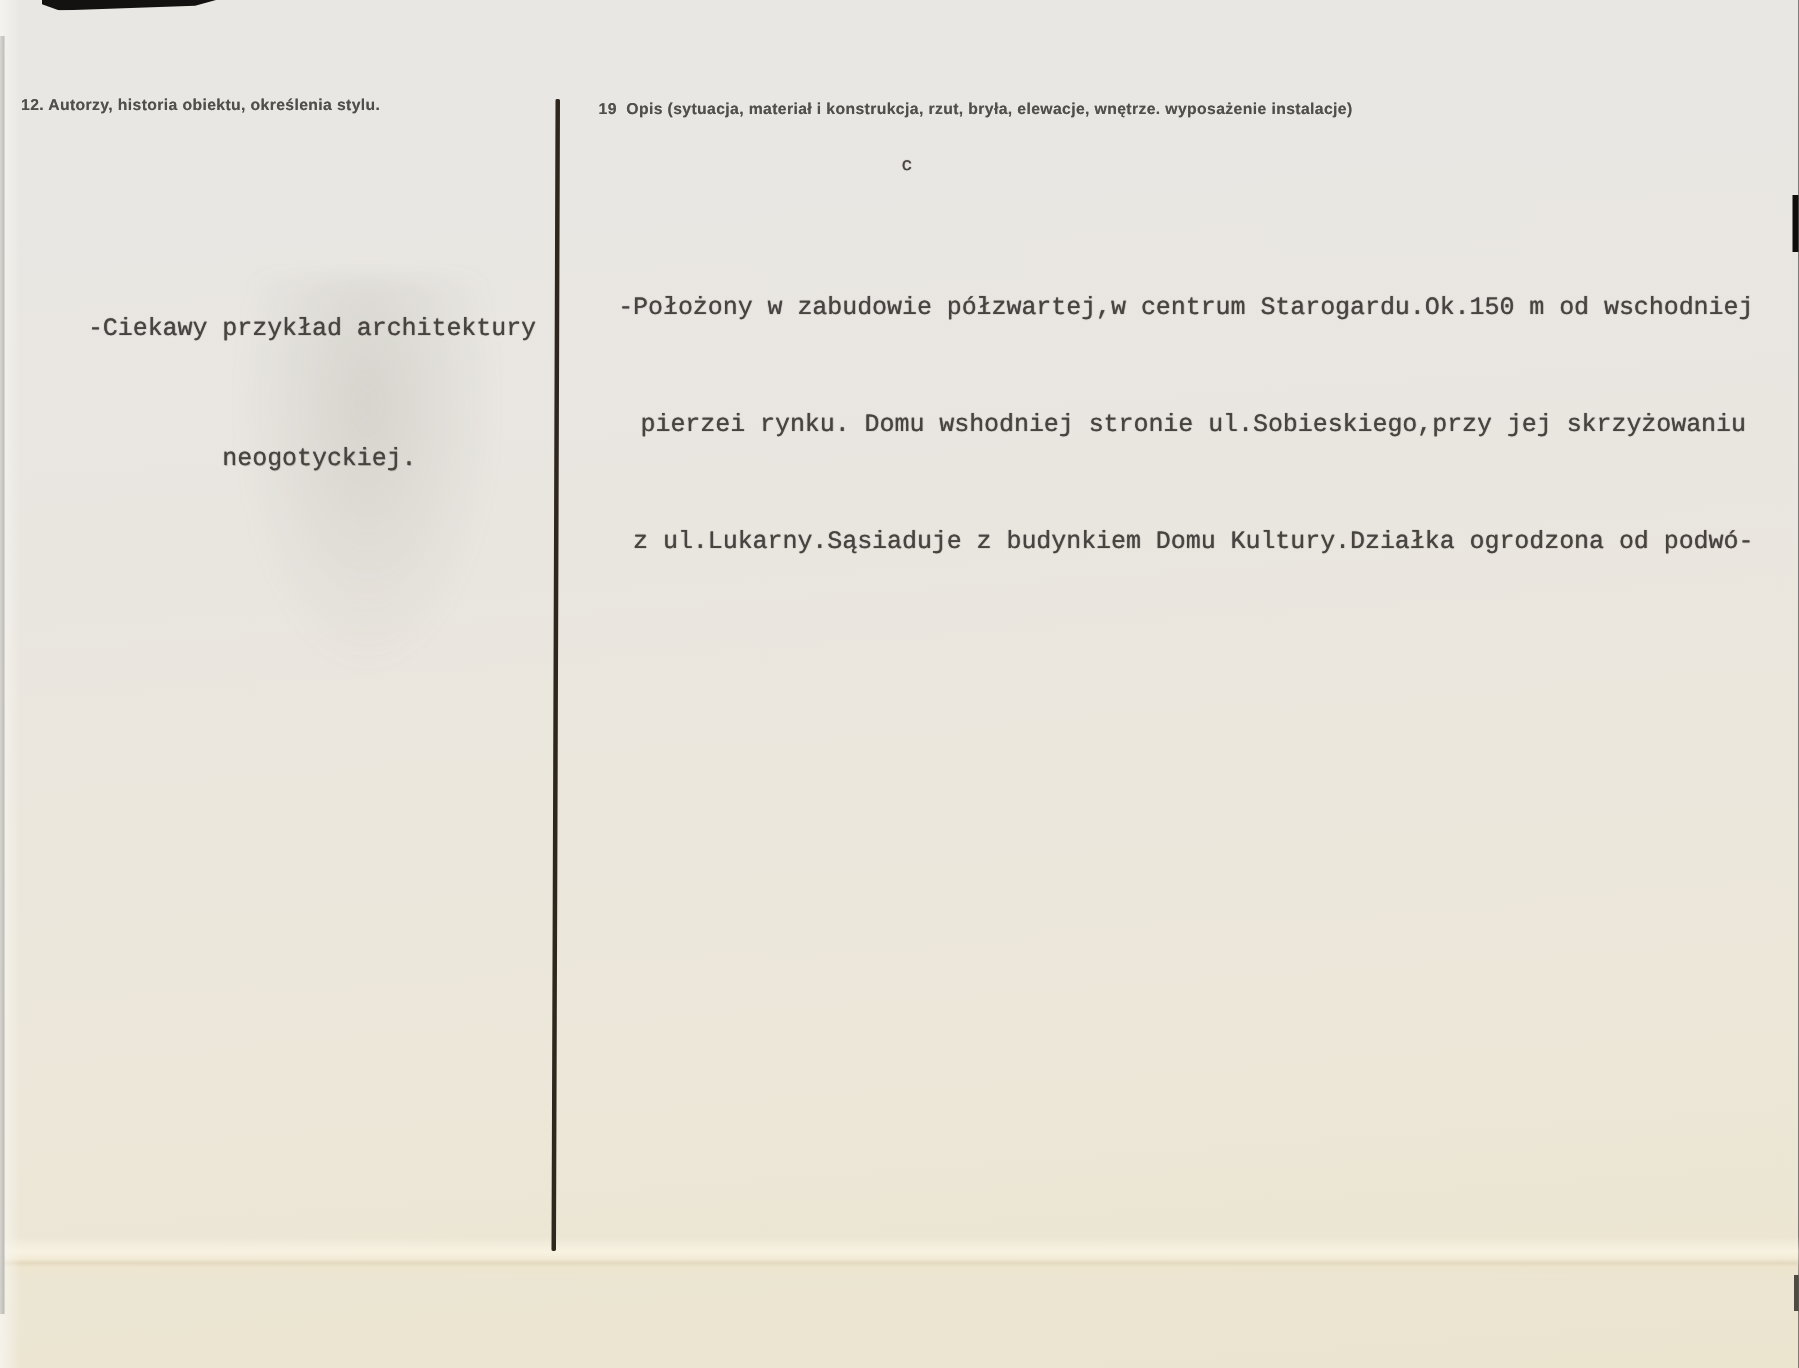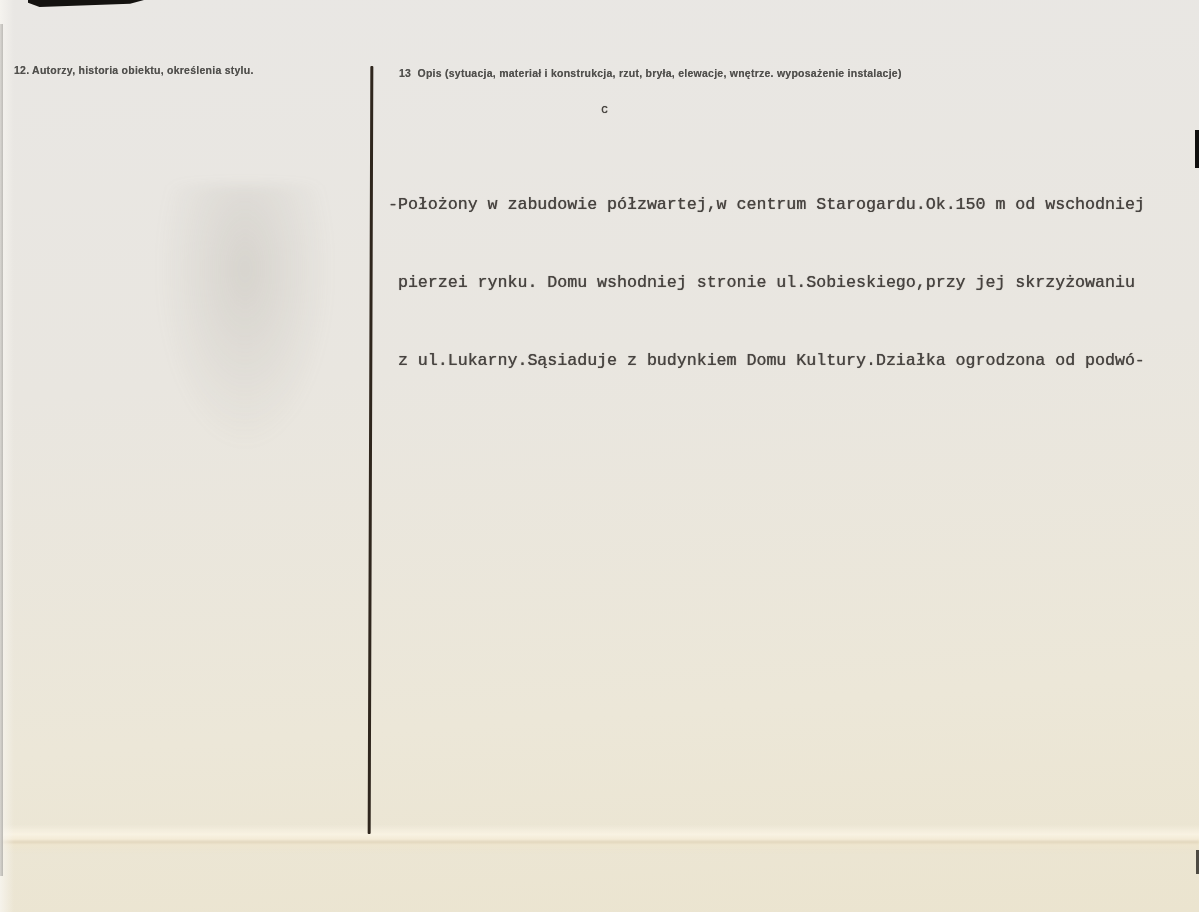--- a/index.html
+++ b/index.html
@@ -1,19 +1,20 @@
 <!DOCTYPE html>
 <html><head>
 <meta charset="utf-8">
 <style>
   html,body{margin:0;padding:0;}
   body{width:1199px;height:912px;overflow:hidden;background:#111;}
   .page{
     position:absolute;inset:0;
     background:linear-gradient(176deg,#e9e7e4 0%,#e9e6e0 40%,#ece7d8 76%,#ebe4cf 100%);
+    text-align:center;
   }
   .page::after{ 
     content:"";position:absolute;left:0;top:0;width:14px;height:100%;
     background:linear-gradient(90deg,rgba(248,246,241,.8),rgba(248,246,241,0));
     pointer-events:none;
   }
   
   .wedge-top{position:absolute;left:28px;top:0;width:116px;height:7px;background:#141210;
     clip-path:polygon(0 0,100% 0,88% 55%,10% 100%,0 40%);}
   .edge-left{position:absolute;left:0;top:24px;width:3px;height:852px;
@@ -53,25 +54,29 @@
 </head>
 <body>
 
 <div class="page">
 
   <div class="fold-shadow"></div>
   <div class="crease"></div>
   <div class="crease-line"></div>
 
   <div class="col-header h12">12. Autorzy, historia obiektu, określenia stylu.</div>
-  <div class="col-header h13">13  Opis (sytuacja, materiał i konstrukcja, rzut, bryła, elewacje, wnętrze. wyposażenie instalacje)</div>
+  <div class="col-header h13">19  Opis (sytuacja, materiał i konstrukcja, rzut, bryła, elewacje, wnętrze. wyposażenie instalacje)</div>
 
   <div class="divider"></div>
 
   <div class="left-col tw">
+    <div class="para">
+      <div>-Ciekawy przykład architektury</div>
+      <div> neogotyckiej.</div>
+    </div>
   </div>
 
   <div class="right-col tw">
     <div class="para m6">
       <div>-Położony w zabudowie półzwartej,w centrum Starogardu.Ok.150 m od wschodniej</div>
       <div> pierzei rynku. Domu wshodniej stronie ul.Sobieskiego,przy jej skrzyżowaniu</div>
       <div> z ul.Lukarny.Sąsiaduje z budynkiem Domu Kultury.Działka ogrodzona od podwó-</div>
     </div>
     
     

